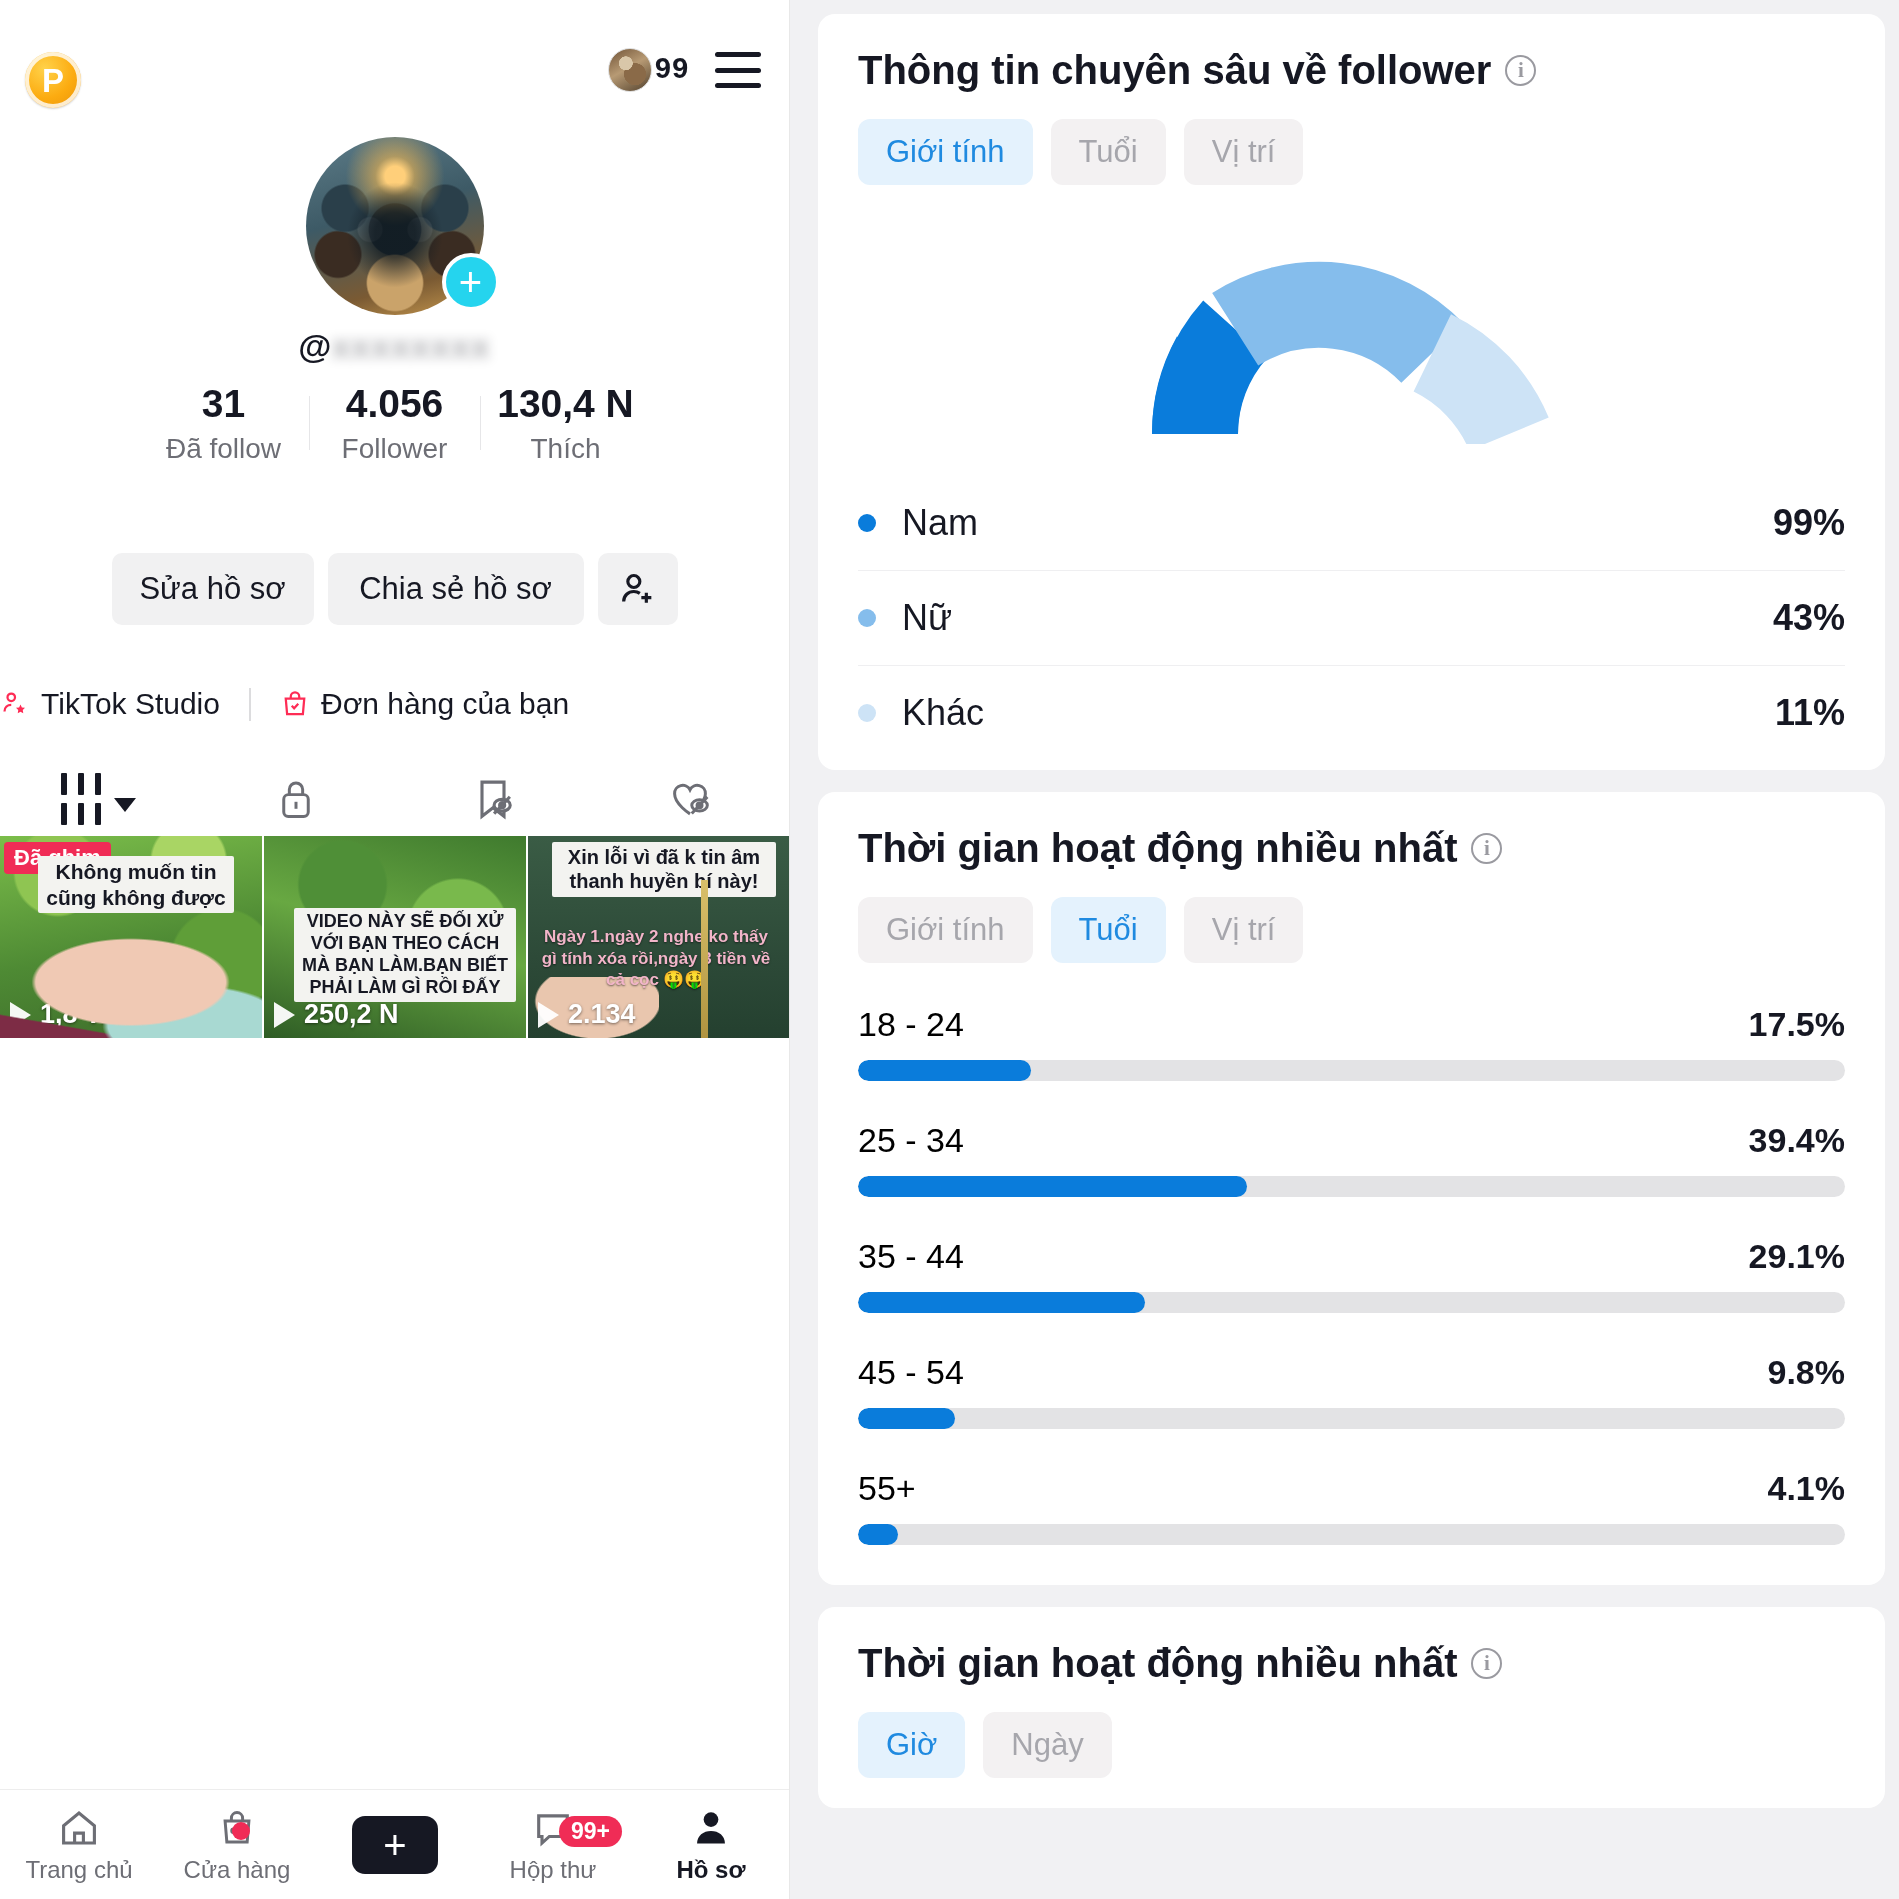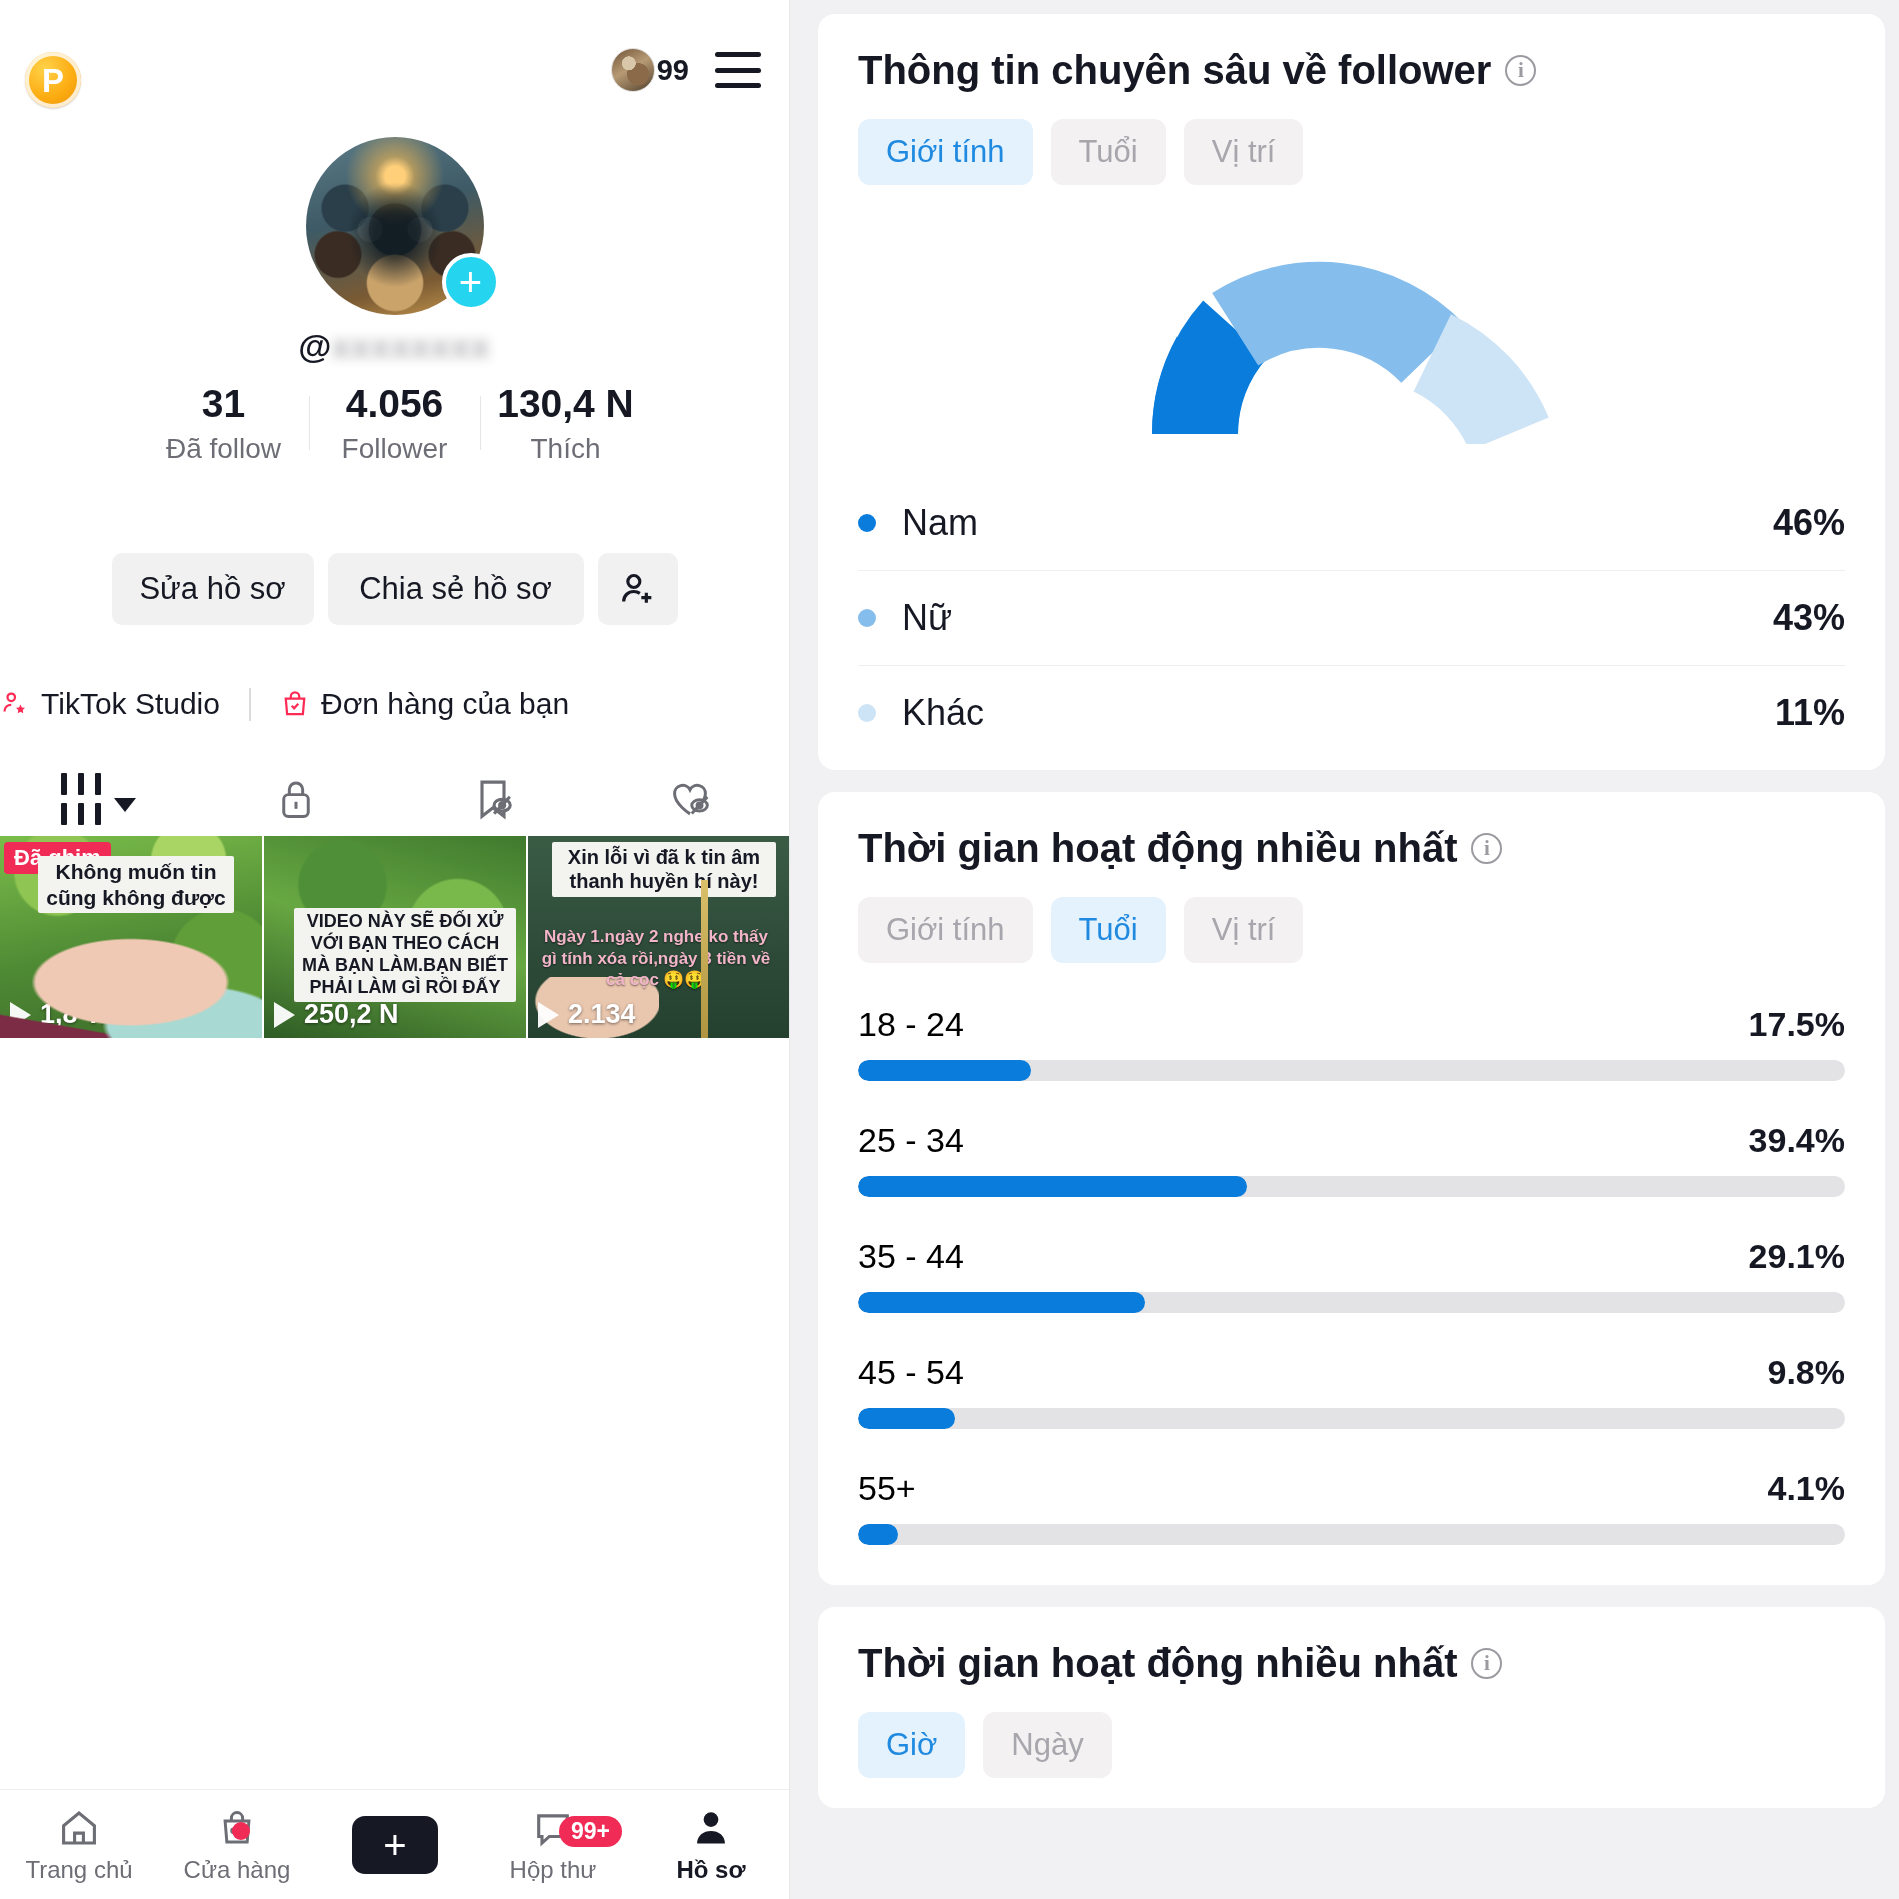--- a/index.html
+++ b/index.html
@@ -36,21 +36,21 @@
   .topright { position: absolute; right: 28px; top: 48px; display: flex; align-items: center; gap: 26px; }
   .mini-avatar-wrap { position: relative; display: flex; align-items: center; }
   .mini-avatar {
     width: 44px; height: 44px; border-radius: 50%;
     background:
        radial-gradient(circle at 40% 34%, #d9c7a9 0 18%, transparent 19%),
        radial-gradient(circle at 62% 60%, #8a6a48 0 30%, transparent 31%),
        linear-gradient(150deg,#6f5236 0%, #b79a74 45%, #51402c 100%);
     border: 1px solid #ddd;
   }
-  .mini-count { font-size: 29px; font-weight: 700; color: #161823; margin-left: 2px; }
+  .mini-count { font-size: 29px; font-weight: 700; color: #161823; margin-left: 2px; font-family: Liberation Mono, monospace; }
   .hamburger { width: 46px; height: 36px; display: flex; flex-direction: column; justify-content: space-between; }
   .hamburger span { display: block; height: 5px; background: #161823; border-radius: 3px; }
 
   
   .avatar-wrap { position: absolute; left: 50%; transform: translateX(-50%); top: 137px; width: 178px; height: 178px; }
   .avatar {
     width: 178px; height: 178px; border-radius: 50%; overflow: hidden;
     background:
       radial-gradient(circle at 50% 22%, #ffcf7a 0 6%, rgba(255,190,80,.55) 12%, transparent 30%),
       radial-gradient(circle at 22% 40%, #2a3f4a 0 13%, transparent 14%),
@@ -445,21 +445,21 @@
             <path d="M 300.3 133.9 A 157 157 0 0 1 377 215" stroke="#cde3f6"></path>
           </g>
           <rect x="0" y="0" width="440" height="0" fill="#fff"></rect>
         </svg>
       </div>
 
       <div class="legend">
         <div class="legend-row">
           <span class="dot" style="background:#0a7cdb"></span>
           <span class="legend-name">Nam</span>
-          <span class="legend-val">46%</span>
+          <span class="legend-val">99%</span>
         </div>
         <div class="legend-row">
           <span class="dot" style="background:#85bdec"></span>
           <span class="legend-name">Nữ</span>
           <span class="legend-val">43%</span>
         </div>
         <div class="legend-row">
           <span class="dot" style="background:#cde3f6"></span>
           <span class="legend-name">Khác</span>
           <span class="legend-val">11%</span>

